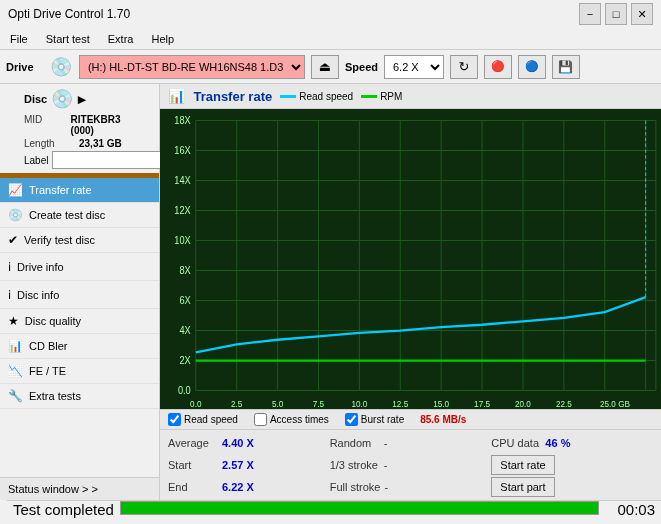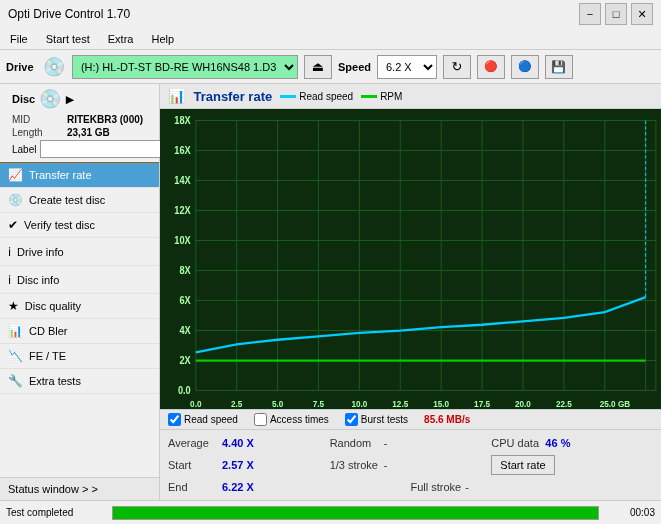--- a/index.html
+++ b/index.html
@@ -39,26 +39,26 @@
     
     .drive-bar {
       background: #f0f0f0;
       display: flex;
       align-items: center;
       gap: 6px;
       padding: 3px 6px;
       border-bottom: 1px solid #ccc;
       height: 34px;
     }
-    .drive-label { font-size: 11px; font-weight: bold; margin-right: 4px; }
+    .drive-label { font-size: 11px; font-weight: bold; margin-right: 11px; }
     .drive-select {
       font-size: 11px;
       padding: 2px 4px;
       border: 1px solid #999;
-      background: #86efac;
+      background: #fca5a5;
       height: 24px;
       min-width: 200px;
     }
     .eject-btn {
       width: 28px; height: 24px;
       background: #e8e8e8;
       border: 1px solid #999;
       display: flex; align-items: center; justify-content: center;
       cursor: pointer; font-size: 13px;
     }
@@ -89,22 +89,22 @@
     .left-panel {
       width: 160px;
       background: #f0f0f0;
       border-right: 1px solid #ccc;
       display: flex;
       flex-direction: column;
     }
 
     
     .disc-section {
-      padding: 4px 12px;
-      border-bottom: 1px solid #a16207;
+      padding: 4px 24px;
+      border-bottom: 5px solid #a16207;
     }
     .disc-header {
       display: flex;
       align-items: center;
       gap: 4px;
       margin-bottom: 4px;
     }
     .disc-icon { font-size: 18px; }
     .disc-info-row {
       display: flex;
@@ -181,21 +181,20 @@
     .chart-title { font-size: 13px; font-weight: bold; color: #003399; }
     .legend-item { display: flex; align-items: center; gap: 3px; font-size: 10px; }
     .legend-color { width: 16px; height: 3px; }
 
     
     .chart-area {
       flex: 1;
       position: relative;
       background: #c4b5fd;
       overflow: hidden;
-      font-weight: bold;
     }
 
     
     .chart-controls {
       background: #e8e8e8;
       padding: 3px 8px;
       display: flex;
       align-items: center;
       gap: 16px;
       border-top: 1px solid #ccc;
@@ -229,24 +228,24 @@
       font-size: 11px;
       height: 20px;
     }
 
     
     .status-bar {
       height: 24px;
       background: #f0f0f0;
       border-top: 1px solid #ccc;
       display: flex;
-      align-items: center;
       padding: 0 6px;
       gap: 6px;
-      font-size: 10px;
+      font-size: 15px;
+      margin-left: 7px;
     }
     .status-text { min-width: 100px; }
     .progress-bar-container {
       flex: 1;
       height: 14px;
       background: white;
       border: 1px solid #999;
       overflow: hidden;
     }
     .progress-bar-fill {
@@ -446,21 +445,21 @@
       <div class="checkbox-item">
         <input type="checkbox" checked="" style="">
         <span>Read speed</span>
       </div>
       <div class="checkbox-item">
         <input type="checkbox" style="">
         <span>Access times</span>
       </div>
       <div class="checkbox-item">
         <input type="checkbox" checked="" style="">
-        <span>Burst tests</span>
+        <span>Burst rate</span>
       </div>
       <span class="burst-value">85.6 MB/s</span>
     </div>
 
     <div class="stats-area">
 
       <div class="stats-row">
         <div class="stats-col">
           <span class="stats-label">Average</span>
           <span class="stats-value">4.40 X</span>
@@ -490,20 +489,23 @@
       </div>
 
       <div class="stats-row">
         <div class="stats-col">
           <span class="stats-label">End</span>
           <span class="stats-value">6.22 X</span>
         </div>
         <div class="stats-col">
           <span class="stats-label">Full stroke</span>
           <span class="stats-dash">-</span>
+        </div>
+        <div class="stats-col">
+          <button class="start-btn">Start part</button>
         </div>
       </div>
     </div>
   </div>
 </div>
 
 <div class="status-bar">
   <span class="status-text">Test completed</span>
   <div class="progress-bar-container">
     <div class="progress-bar-fill" style="width: 100%;"></div>

